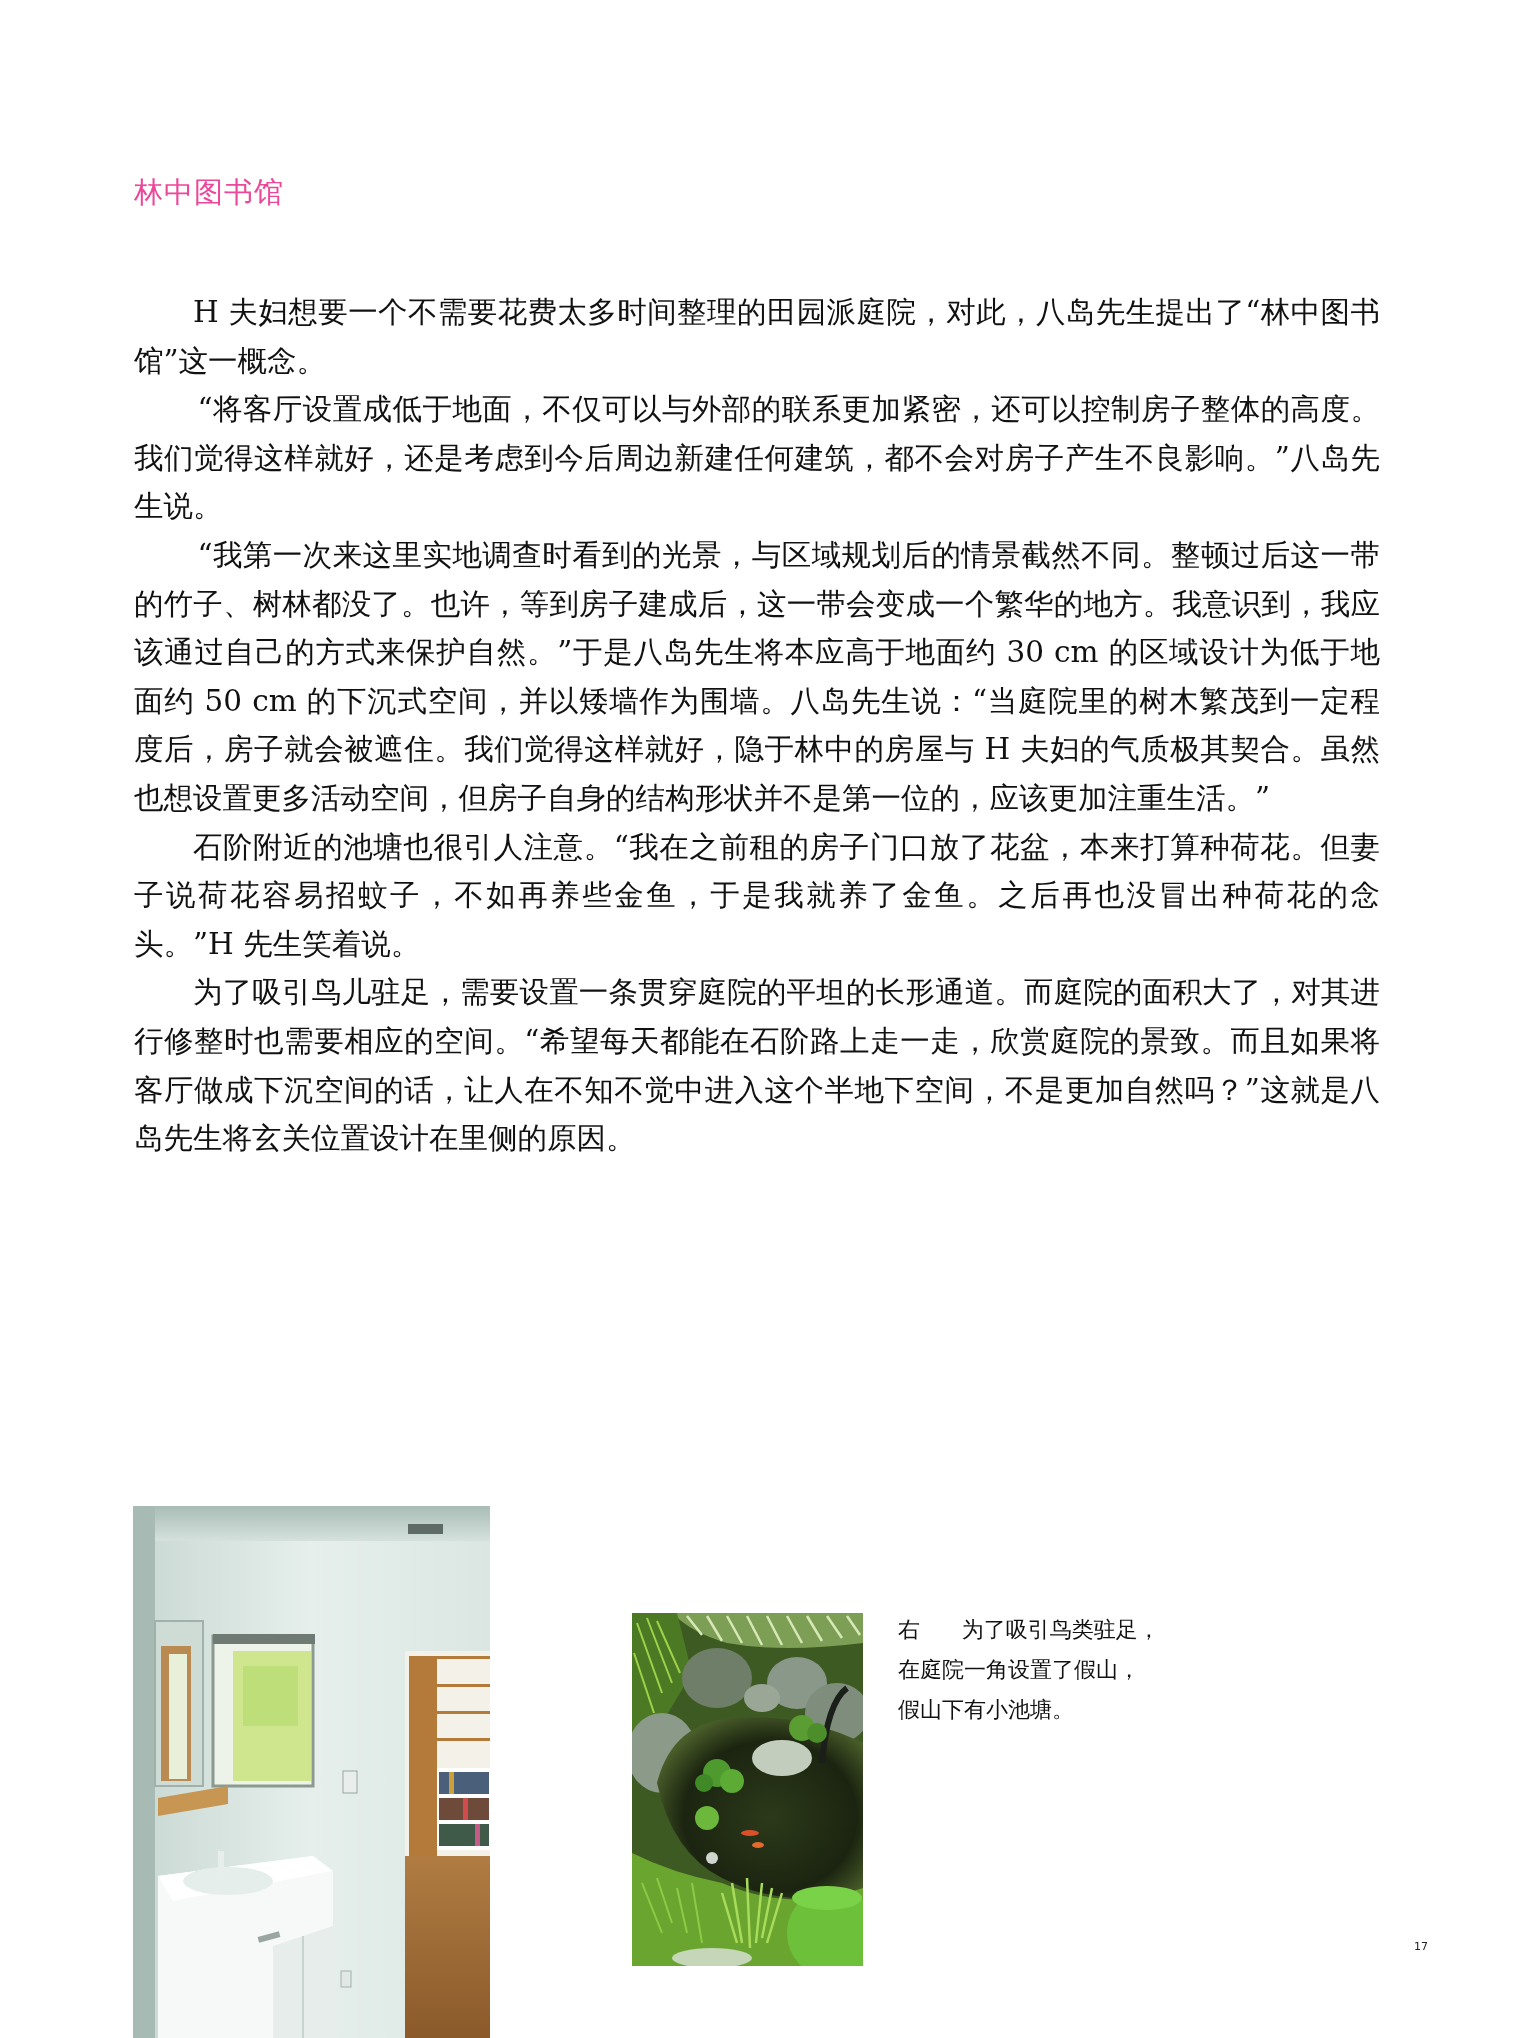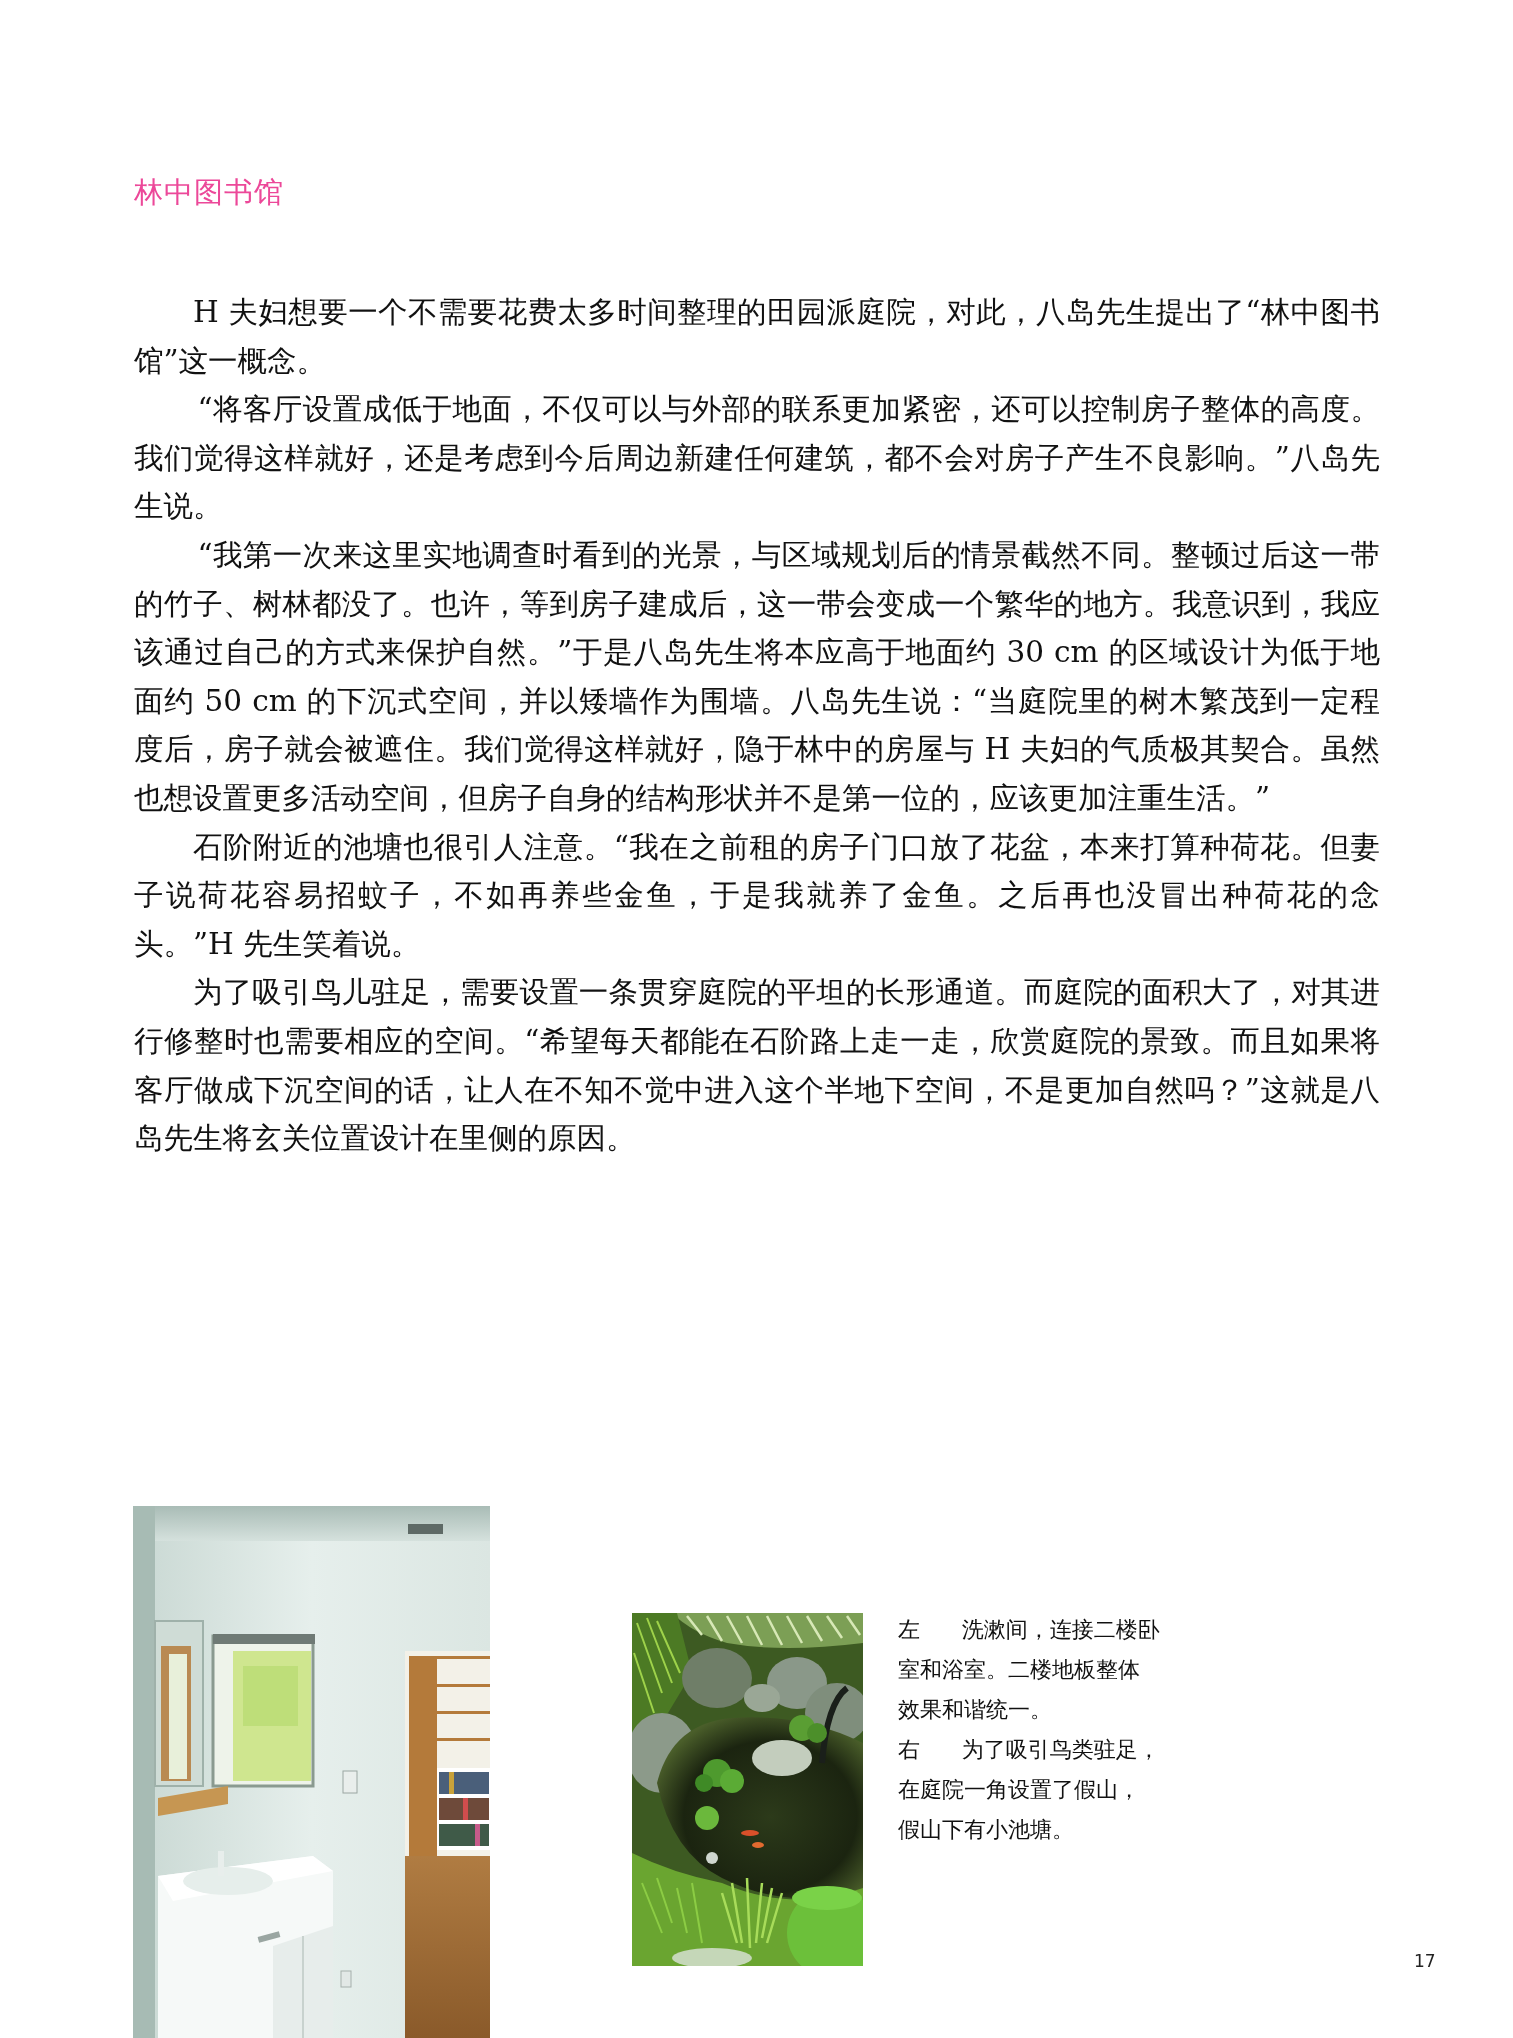--- a/index.html
+++ b/index.html
@@ -76,23 +76,22 @@
       margin: 0;
     }
     .caption .cap-label {
       display: inline-block;
       width: 2.9em;
     }
     .page-number {
       position: absolute;
       left: 1414px;
       top: 1940px;
-      font-size: 17px;
+      font-size: 11px;
       color: #222;
-      margin-top: 11px;
     }
     svg { display: block; }
   </style>
 </head>
 <body>
 
 <h1 class="page-title">林中图书馆</h1>
 
 <div class="body-text">
   <p>H 夫妇想要一个不需要花费太多时间整理的田园派庭院，对此，八岛先生提出了“林中图书馆”这一概念。</p>
@@ -206,17 +205,16 @@
     <path d="M0,240 Q40,260 90,270 Q160,300 231,275 L231,353 L0,353 Z" fill="#6aa530"></path>
     <path d="M100,270 L110,330 M115,265 L118,335 M130,270 L124,330 M140,275 L130,325 M90,280 L105,330 M150,280 L135,330" stroke="#a8dc5a" stroke-width="2.5"></path>
     <path d="M10,270 L30,320 M25,265 L40,310 M45,275 L55,320 M60,270 L70,330" stroke="#8ccc44" stroke-width="2"></path>
     <ellipse cx="200" cy="320" rx="45" ry="45" fill="#6cc03a"></ellipse>
     <ellipse cx="195" cy="285" rx="35" ry="12" fill="#7ad248"></ellipse>
     <ellipse cx="80" cy="345" rx="40" ry="10" fill="#c5d7b8"></ellipse>
   </svg>
 </div>
 
 <div class="caption">
-  <p><span class="cap-label">左</span><span>洗漱间，连接二楼卧室和浴室。二楼地板整体效果和谐统一。</span></p>
   <p><span class="cap-label">右</span><span>为了吸引鸟类驻足，在庭院一角设置了假山，假山下有小池塘。</span></p>
 </div>
 
 <div class="page-number">17</div>
 
 </body></html>

